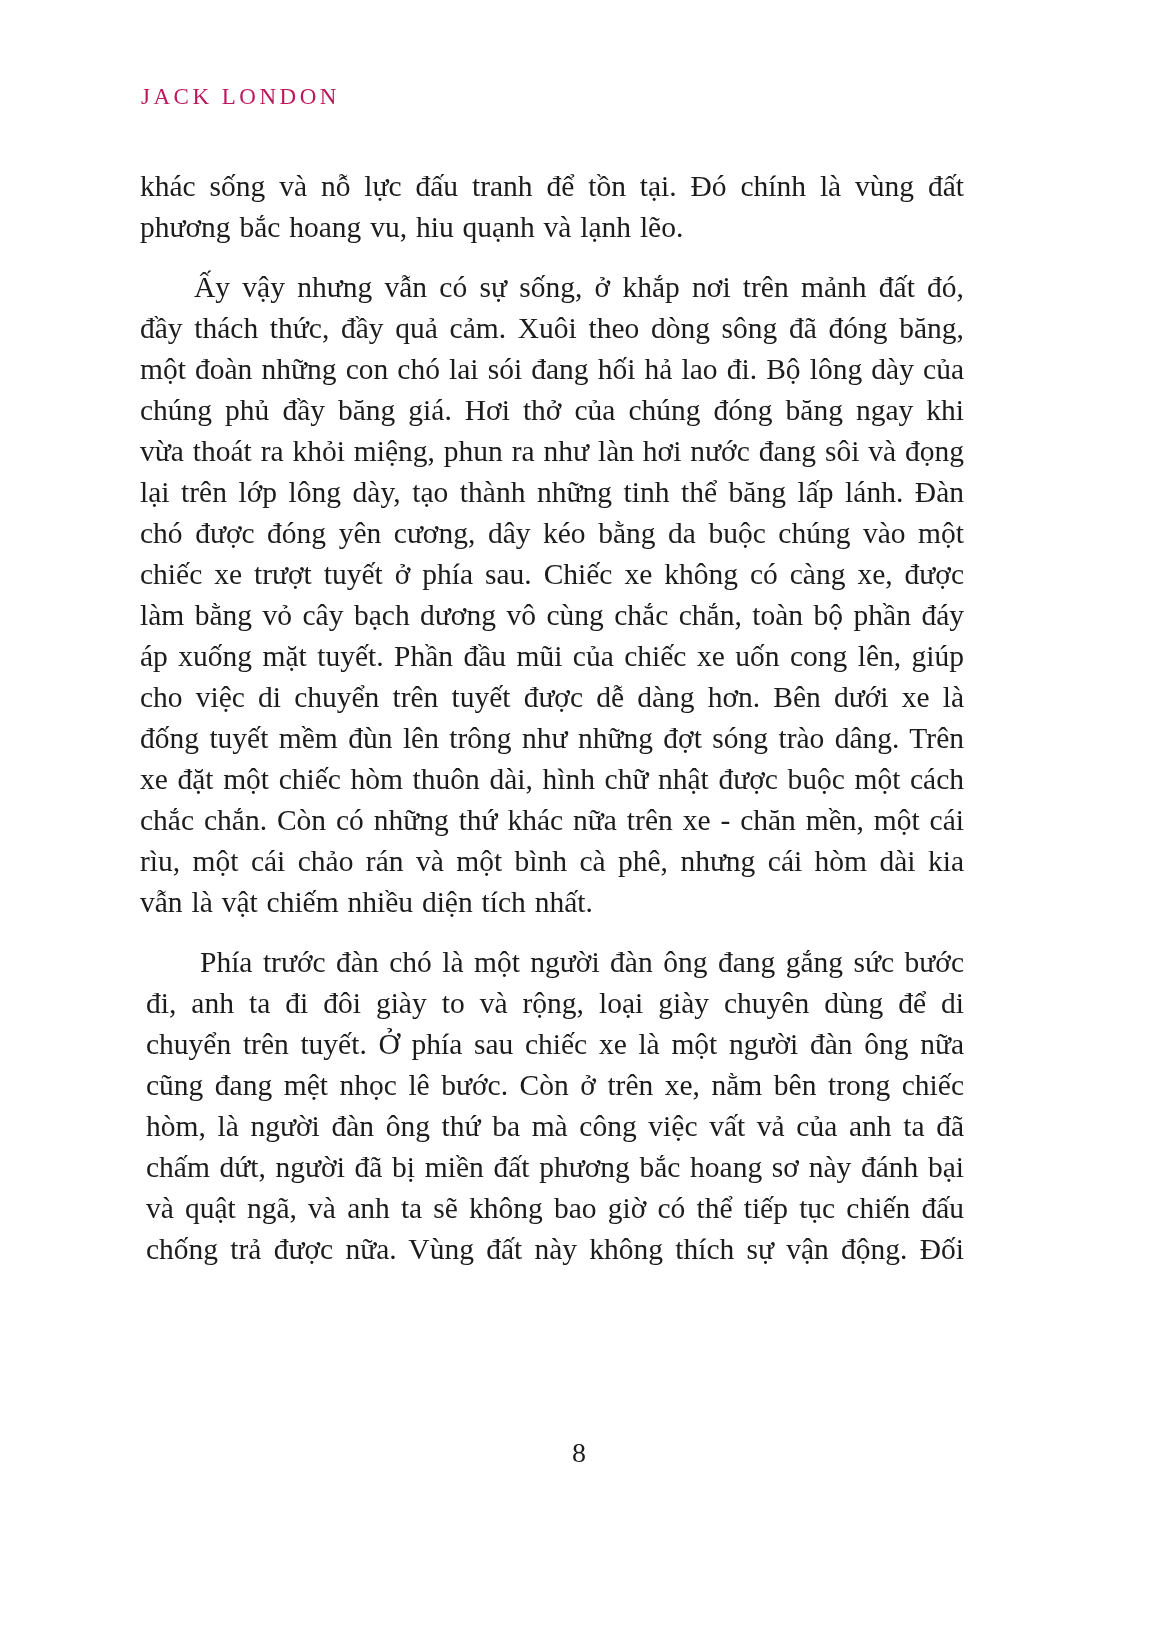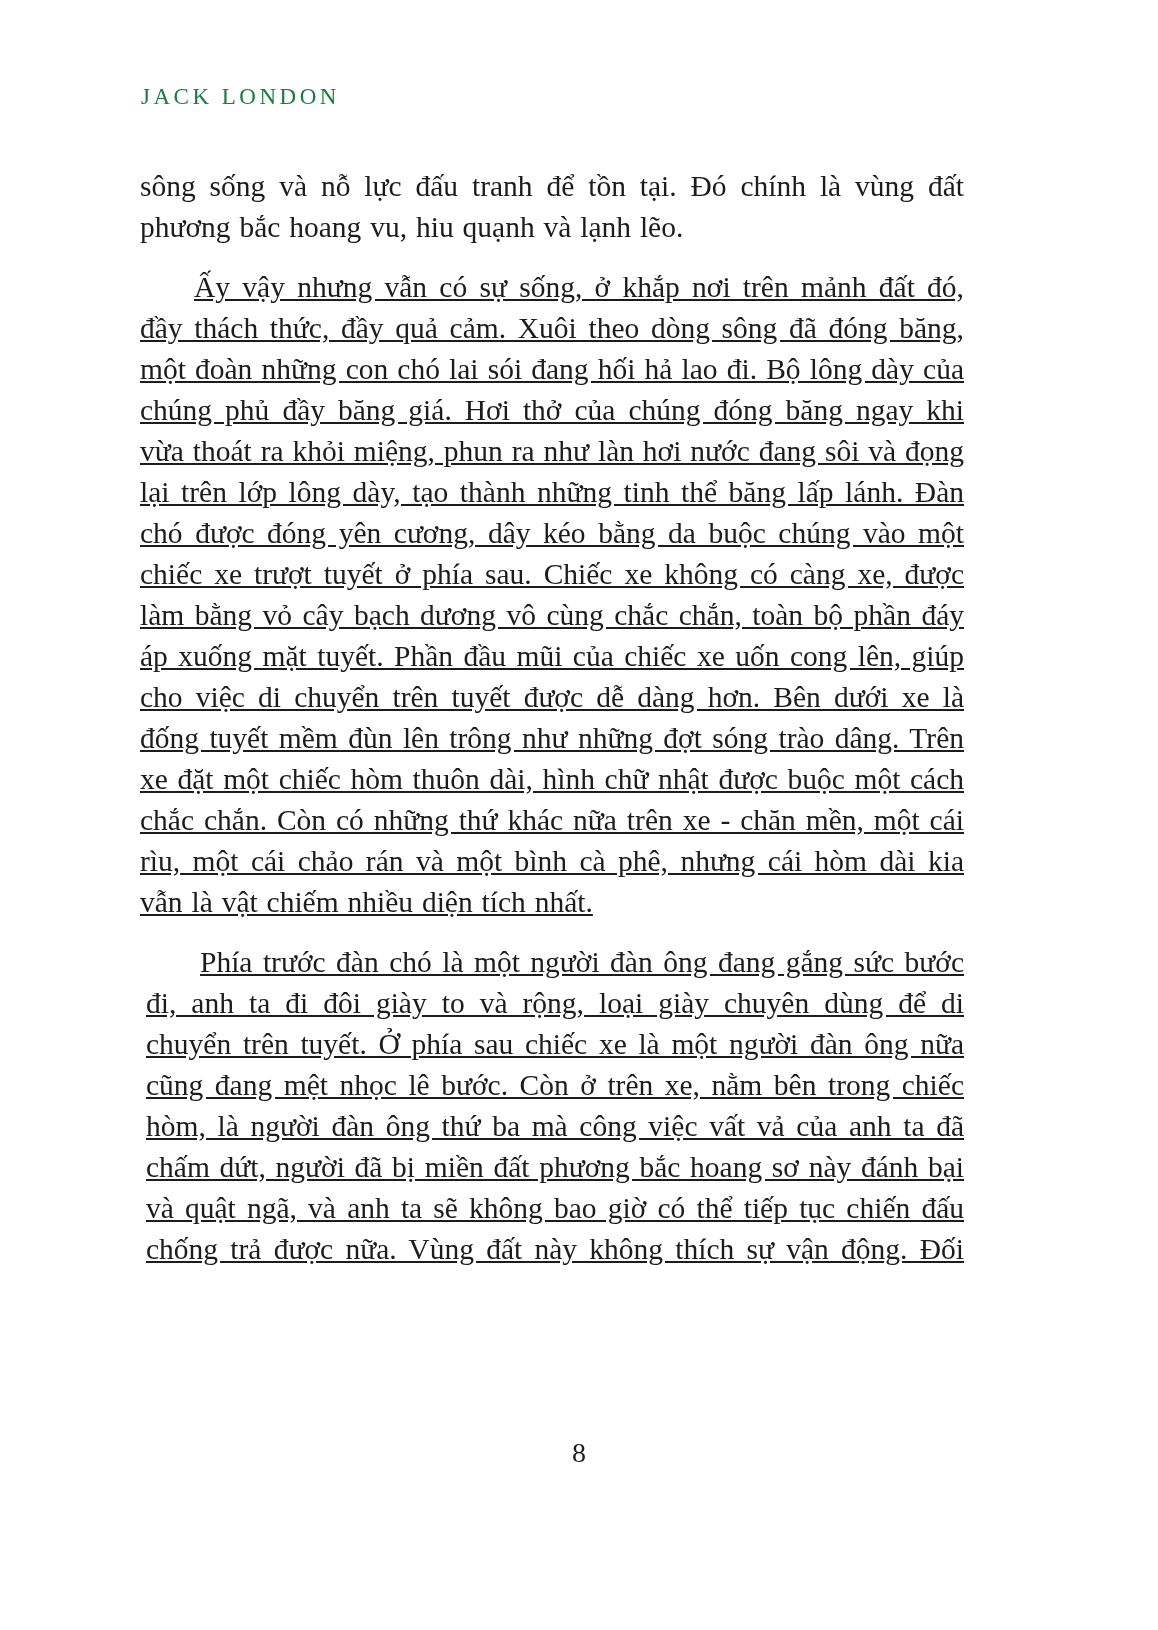--- a/index.html
+++ b/index.html
@@ -19,40 +19,39 @@
     width: 1158px;
     height: 1630px;
     background: #ffffff;
   }
   .running-header {
     position: absolute;
     left: 141px;
     top: 84px;
     font-size: 23px;
     letter-spacing: 3.5px;
-    color: #15803d;
+    color: #be185d;
     font-family: "Liberation Serif", serif;
   }
   .text-block {
     position: absolute;
     left: 140px;
     top: 166px;
     width: 824px;
     font-size: 29.5px;
     line-height: 41px;
     text-align: justify;
     color: #1c1c1c;
     word-spacing: 1.5px;
   }
   .text-block p {
     margin: 0 0 19px 0;
   }
   .text-block p.indent {
     text-indent: 54px;
-    text-decoration: underline;
   }
   .text-block p.fill-last {
     text-align-last: justify;
     margin-left: 6px;
   }
   .page-number {
     position: absolute;
     left: 0;
     top: 1437px;
     width: 100%;
@@ -62,20 +61,20 @@
   }
 </style>
 </head>
 <body>
 
 <div class="page">
 
   <div class="running-header">JACK LONDON</div>
 
   <div class="text-block">
-    <p>sông sống và nỗ lực đấu tranh để tồn tại. Đó chính là vùng đất phương bắc hoang vu, hiu quạnh và lạnh lẽo.</p>
+    <p>khác sống và nỗ lực đấu tranh để tồn tại. Đó chính là vùng đất phương bắc hoang vu, hiu quạnh và lạnh lẽo.</p>
     <p class="indent">Ấy vậy nhưng vẫn có sự sống, ở khắp nơi trên mảnh đất đó, đầy thách thức, đầy quả cảm. Xuôi theo dòng sông đã đóng băng, một đoàn những con chó lai sói đang hối hả lao đi. Bộ lông dày của chúng phủ đầy băng giá. Hơi thở của chúng đóng băng ngay khi vừa thoát ra khỏi miệng, phun ra như làn hơi nước đang sôi và đọng lại trên lớp lông dày, tạo thành những tinh thể băng lấp lánh. Đàn chó được đóng yên cương, dây kéo bằng da buộc chúng vào một chiếc xe trượt tuyết ở phía sau. Chiếc xe không có càng xe, được làm bằng vỏ cây bạch dương vô cùng chắc chắn, toàn bộ phần đáy áp xuống mặt tuyết. Phần đầu mũi của chiếc xe uốn cong lên, giúp cho việc di chuyển trên tuyết được dễ dàng hơn. Bên dưới xe là đống tuyết mềm đùn lên trông như những đợt sóng trào dâng. Trên xe đặt một chiếc hòm thuôn dài, hình chữ nhật được buộc một cách chắc chắn. Còn có những thứ khác nữa trên xe - chăn mền, một cái rìu, một cái chảo rán và một bình cà phê, nhưng cái hòm dài kia vẫn là vật chiếm nhiều diện tích nhất.</p>
     <p class="indent fill-last">Phía trước đàn chó là một người đàn ông đang gắng sức bước đi, anh ta đi đôi giày to và rộng, loại giày chuyên dùng để di chuyển trên tuyết. Ở phía sau chiếc xe là một người đàn ông nữa cũng đang mệt nhọc lê bước. Còn ở trên xe, nằm bên trong chiếc hòm, là người đàn ông thứ ba mà công việc vất vả của anh ta đã chấm dứt, người đã bị miền đất phương bắc hoang sơ này đánh bại và quật ngã, và anh ta sẽ không bao giờ có thể tiếp tục chiến đấu chống trả được nữa. Vùng đất này không thích sự vận động. Đối</p>
   </div>
 
   <div class="page-number">8</div>
 
 </div>
 
 </body></html>

